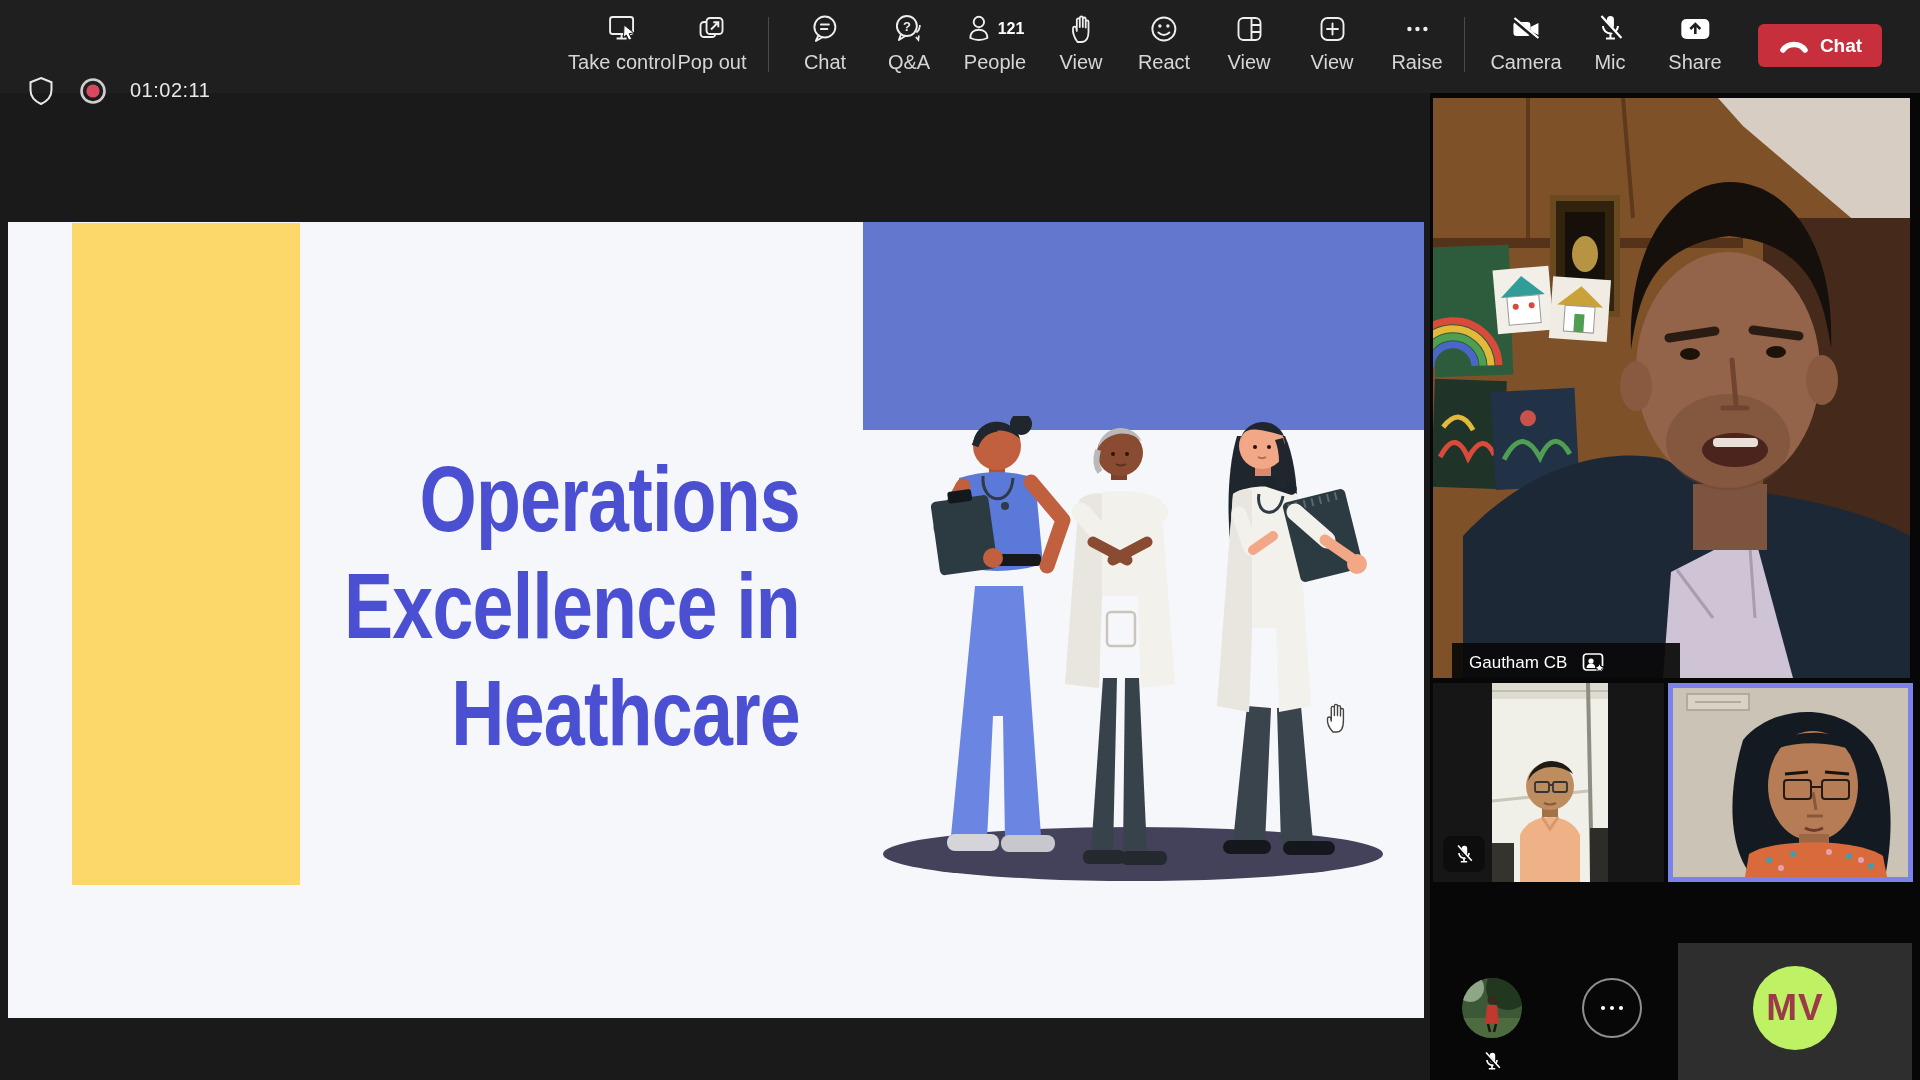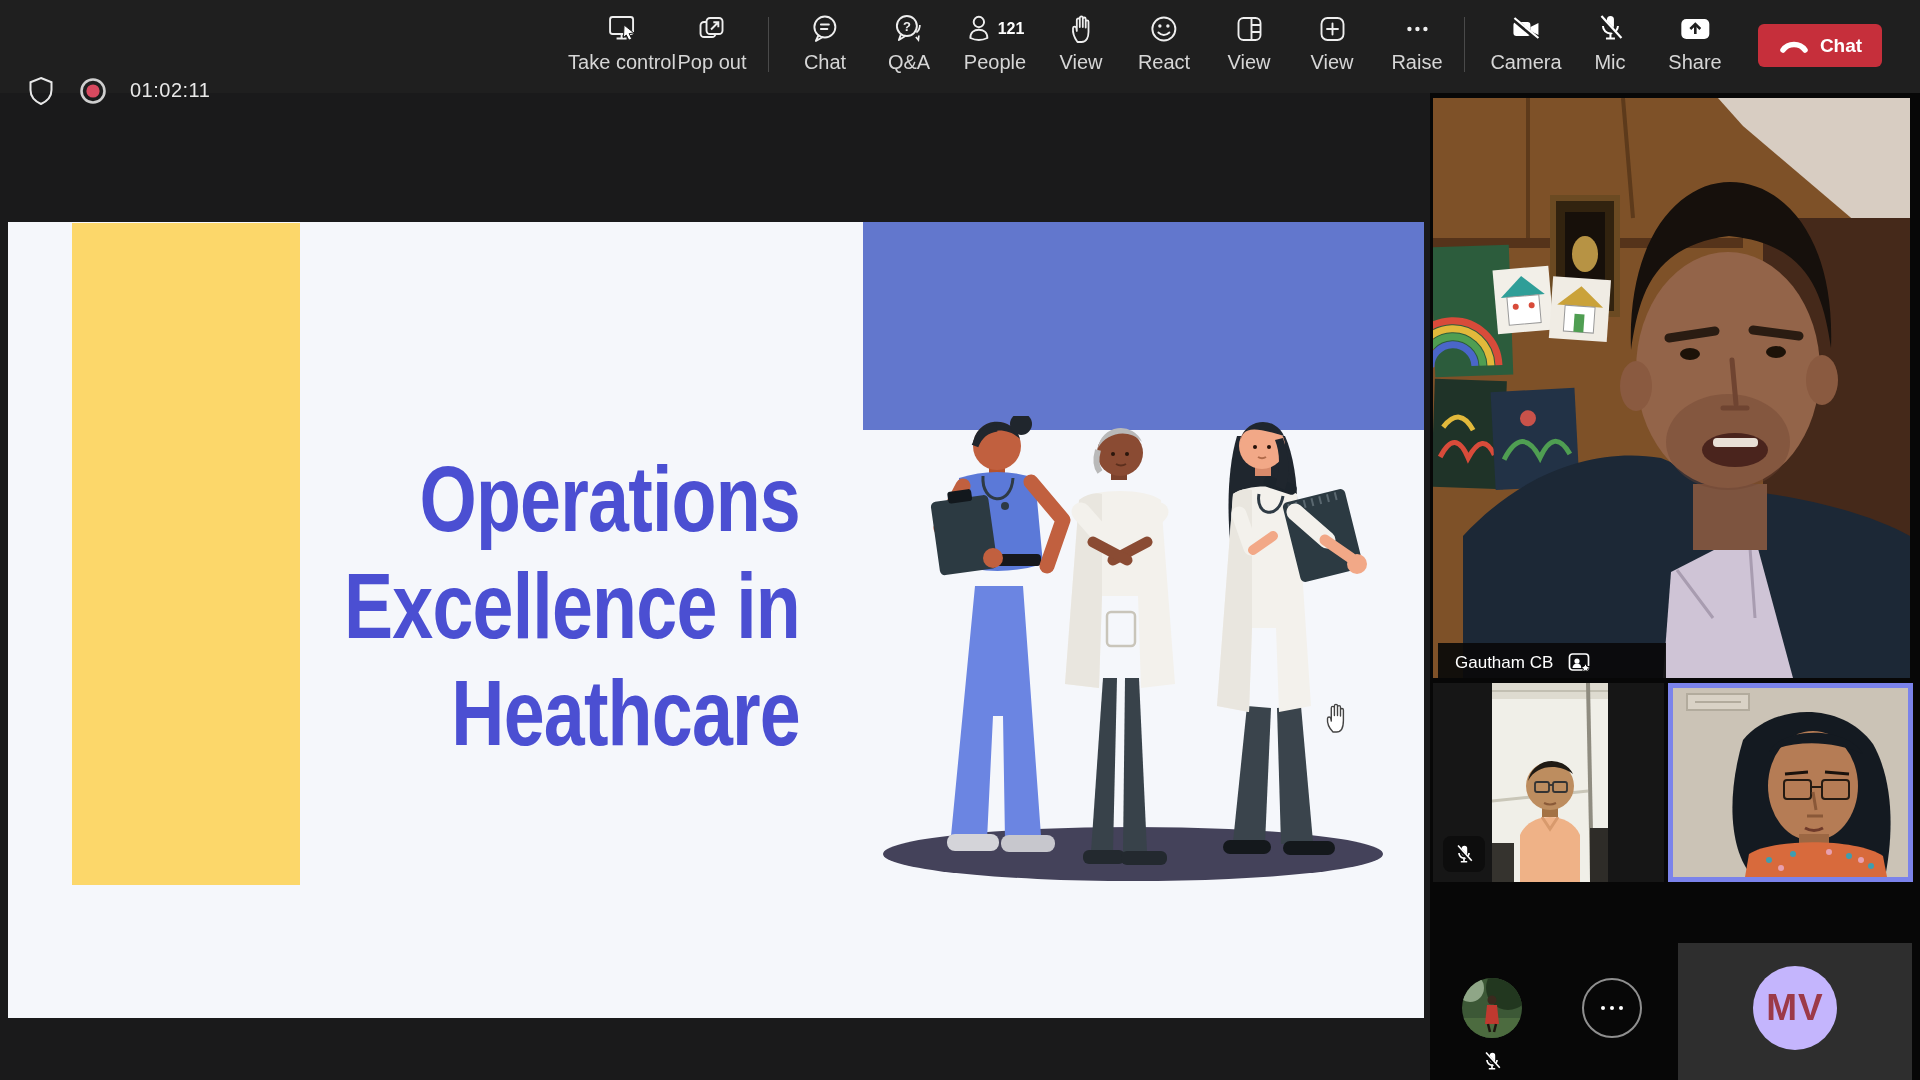--- a/index.html
+++ b/index.html
@@ -28,35 +28,35 @@
   .yellow-block{position:absolute;left:64px;top:1px;width:228px;height:662px;background:#fcd76a;}
   .banner{position:absolute;left:855px;top:0;width:561px;height:208px;background:#6277cd;}
   .slide-title{position:absolute;top:224px;right:624px;text-align:right;font-weight:bold;font-size:92px;line-height:107px;
     color:#4b4fd2;letter-spacing:-1px;transform:scaleX(.8);transform-origin:100% 0;white-space:nowrap;}
   .illustration{position:absolute;left:847px;top:194px;}
   .cursor{position:absolute;left:1322px;top:700px;z-index:60;}
 
   
   .sidebar{position:absolute;left:1430px;top:93px;width:490px;height:987px;background:#070707;}
   .main-tile{position:absolute;left:3px;top:5px;width:477px;height:580px;background:#241507;overflow:hidden;}
-  .name-overlay{position:absolute;left:5px;top:545px;width:228px;height:40px;background:rgba(10,10,10,.93);
+  .name-overlay{position:absolute;left:19px;top:545px;width:228px;height:40px;background:rgba(10,10,10,.93);
     display:flex;align-items:center;gap:15px;padding-left:17px;box-sizing:border-box;color:#fff;font-size:17px;}
   .tile-small{position:absolute;overflow:hidden;}
   .tile-man{left:3px;top:590px;width:231px;height:199px;background:#161616;}
   .tile-man svg{margin-left:59px;}
   .tile-woman{left:238px;top:590px;width:245px;height:199px;border:5px solid #7b83eb;box-sizing:border-box;background:#cbc3b6;}
   .mic-badge{position:absolute;left:13px;top:743px;width:42px;height:36px;background:#0d0d0d;border-radius:8px;
     display:flex;align-items:center;justify-content:center;z-index:6;}
   .avatar{position:absolute;left:32px;top:885px;width:60px;height:60px;border-radius:50%;overflow:hidden;}
   .avatar-mic{position:absolute;left:51px;top:957px;}
   .more-circle{position:absolute;left:152px;top:885px;width:60px;height:60px;border:2px solid #8f8f8f;border-radius:50%;
     box-sizing:border-box;display:flex;align-items:center;justify-content:center;gap:5px;}
   .more-circle i{width:4px;height:4px;border-radius:50%;background:#fff;}
   .mv-tile{position:absolute;left:248px;top:850px;width:234px;height:137px;background:#2e2e2e;}
-  .mv-circle{position:absolute;left:75px;top:23px;width:84px;height:84px;border-radius:50%;background:#c4b5fd;
+  .mv-circle{position:absolute;left:75px;top:23px;width:84px;height:84px;border-radius:50%;background:#bef264;
     display:flex;align-items:center;justify-content:center;font-size:37px;font-weight:bold;color:#9c3a48;letter-spacing:1px;}
 </style>
 </head>
 <body>
 
 <div class="topbar">
   <div class="tb-left">
     <span>
       <svg width="30" height="32" viewBox="0 0 30 32">
           <path d="M15 3 L25.5 7.2 V15 C25.5 21.8 21 26.2 15 29 C9 26.2 4.5 21.8 4.5 15 V7.2 Z" fill="none" stroke="#e8e8e8" stroke-width="2"></path>

